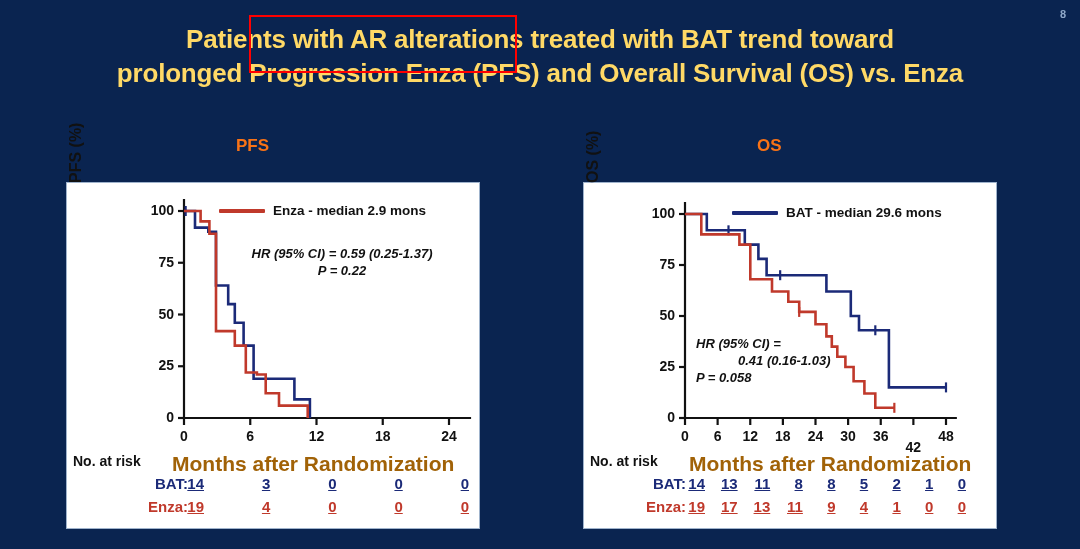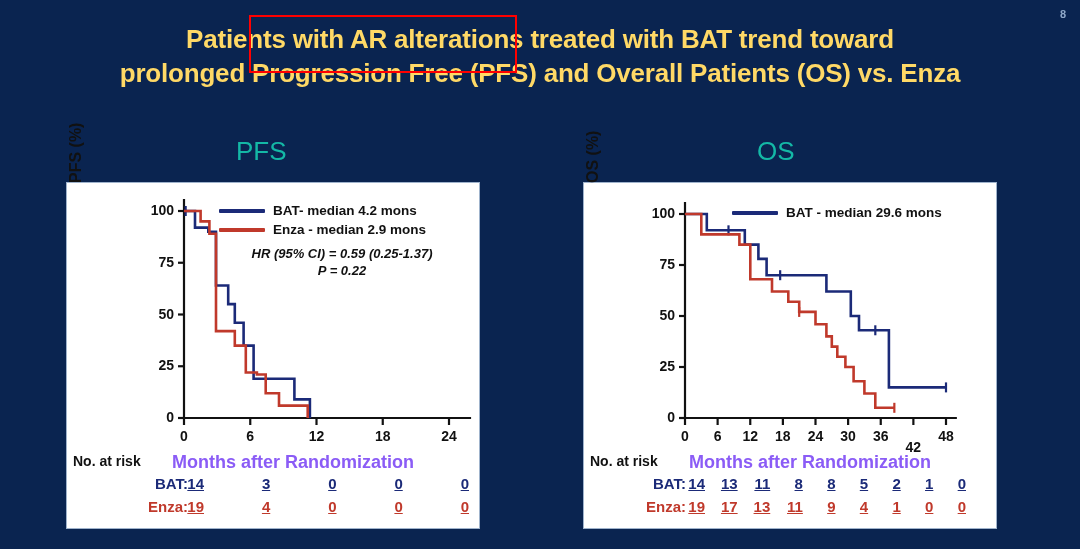--- a/index.html
+++ b/index.html
@@ -20,21 +20,21 @@
     letter-spacing:-0.2px;
   }
   .title-line{display:block;}
   .highlight-box{
     position:absolute;left:249px;top:15px;
     width:268px;height:58px;
     border:2px solid #ff0000;
     box-sizing:border-box;pointer-events:none;
   }
   .panel-heading{
-    position:absolute;color:#14b8a6;font-weight:400;font-size:26px;
+    position:absolute;color:#f97316;font-weight:700;font-size:17px;
   }
   .heading-pfs{left:236px;top:136px;}
   .heading-os{left:757px;top:136px;}
 
   .chart-panel{
     position:absolute;background:#ffffff;
     border:1px solid #9fb3cc;box-sizing:border-box;
   }
   .panel-pfs{left:66px;top:182px;width:414px;height:347px;}
   .panel-os{left:583px;top:182px;width:414px;height:347px;}
@@ -42,21 +42,21 @@
   .plot-svg{position:absolute;left:0;top:0;}
 
   .legend{position:absolute;font-size:13.5px;font-weight:700;color:#111;white-space:nowrap;}
   .legend-row{display:flex;align-items:center;height:19px;}
   .legend-swatch{display:inline-block;width:46px;height:4px;margin-right:8px;border-radius:1px;}
 
   .stats{position:absolute;font-size:13px;font-weight:700;font-style:italic;color:#111;white-space:nowrap;line-height:17px;}
   .stats-center{text-align:center;}
 
   .axis-title{
-    position:absolute;font-size:18px;font-weight:700;color:#8b5cf6;white-space:nowrap;
+    position:absolute;font-size:21px;font-weight:700;color:#a16207;white-space:nowrap;
   }
   .y-axis-title{
     transform:rotate(-90deg);transform-origin:left top;
     font-size:16px;font-weight:700;color:#111;
   }
   .risk-label{
     position:absolute;font-size:14px;font-weight:700;color:#111;white-space:nowrap;
   }
   .risk-row{position:absolute;font-size:15px;font-weight:700;white-space:nowrap;}
   .risk-name{position:absolute;text-align:right;}
@@ -64,21 +64,21 @@
   .tick-label{position:absolute;font-size:14px;font-weight:700;color:#111;text-align:center;}
   .ytick-label{position:absolute;font-size:14px;font-weight:700;color:#111;text-align:right;}
 </style>
 </head>
 <body>
 
 <div class="slide-number">8</div>
 
 <div class="title-block">
   <span class="title-line">Patients with AR alterations treated with BAT trend toward</span>
-  <span class="title-line">prolonged Progression Free (PFS) and Overall Patients (OS) vs. Enza</span>
+  <span class="title-line">prolonged Progression Enza (PFS) and Overall Survival (OS) vs. Enza</span>
 </div>
 <div class="highlight-box"></div>
 
 <div class="panel-heading heading-pfs">PFS</div>
 <div class="panel-heading heading-os">OS</div>
 
 <div class="chart-panel panel-pfs">
   <svg class="plot-svg" id="svg-pfs" width="414" height="347">
       <line x1="117" y1="16" x2="117" y2="235" stroke="#111" stroke-width="2.2"></line>
       <line x1="111" y1="235" x2="404.0833333333333" y2="235" stroke="#111" stroke-width="2.2"></line>
@@ -91,24 +91,20 @@
       <line x1="183.25" y1="235" x2="183.25" y2="242" stroke="#111" stroke-width="2.2"></line>
       <line x1="249.5" y1="235" x2="249.5" y2="242" stroke="#111" stroke-width="2.2"></line>
       <line x1="315.75" y1="235" x2="315.75" y2="242" stroke="#111" stroke-width="2.2"></line>
       <line x1="382" y1="235" x2="382" y2="242" stroke="#111" stroke-width="2.2"></line>
       <polyline points="117.0,28.0 128.0,28.0 128.0,44.6 141.3,44.6 141.3,48.7 149.0,48.7 149.0,102.5 161.2,102.5 161.2,121.1 167.8,121.1 167.8,139.8 176.6,139.8 176.6,162.6 186.6,162.6 186.6,195.7 227.4,195.7 227.4,216.4 242.9,216.4 242.9,235.0" fill="none" stroke="#1b2a78" stroke-width="2.6" stroke-linejoin="miter" stroke-linecap="butt"></polyline>
       <line x1="118.65625" y1="23" x2="118.65625" y2="33" stroke="#1b2a78" stroke-width="2.2"></line>
       <polyline points="117.0,28.0 133.6,28.0 133.6,38.4 142.4,38.4 142.4,50.8 149.0,50.8 149.0,148.1 167.8,148.1 167.8,162.6 178.8,162.6 178.8,189.5 189.9,189.5 189.9,191.5 198.7,191.5 198.7,210.2 212.0,210.2 212.0,222.6 240.7,222.6 240.7,235.0" fill="none" stroke="#c0392b" stroke-width="2.6" stroke-linejoin="miter" stroke-linecap="butt"></polyline>
     </svg>
   <div class="y-axis-title" id="ylab-pfs" style="left:16px;top:215px;">PFS (%)</div>
   <div class="legend" id="legend-pfs" style="left:152px;top:18px;">
-      <div class="legend-row">
-        <span class="legend-swatch" style="background: rgb(27, 42, 120);"></span>
-        <span>BAT- median  4.2 mons</span>
-      </div>
       <div class="legend-row">
         <span class="legend-swatch" style="background: rgb(192, 57, 43);"></span>
         <span>Enza - median 2.9 mons</span>
       </div>
     </div>
   <div class="stats stats-center" id="stats-pfs" style="left:150px;top:62px;width:250px;">
       <div>HR (95% CI) = 0.59 (0.25-1.37)</div>
       <div>P = 0.22</div>
     </div>
   <div class="axis-title" id="xlab-pfs" style="left:105px;top:269px;">Months after Randomization</div>
@@ -166,20 +162,25 @@
       <line x1="215.1875" y1="123.92000000000002" x2="215.1875" y2="133.92000000000002" stroke="#c0392b" stroke-width="2.2"></line>
       <line x1="310.34375" y1="219.8" x2="310.34375" y2="229.8" stroke="#c0392b" stroke-width="2.2"></line>
     </svg>
   <div class="y-axis-title" id="ylab-os" style="left:16px;top:212px;">OS (%)</div>
   <div class="legend" id="legend-os" style="left:148px;top:6px;margin-top:14px;">
       <div class="legend-row">
         <span class="legend-swatch" style="background: rgb(27, 42, 120);"></span>
         <span>BAT - median 29.6 mons</span>
       </div>
     </div>
+  <div class="stats" id="stats-os" style="left:112px;top:152px;width:220px;">
+      <div>HR (95% CI) =</div>
+      <div style="padding-left: 42px;">0.41 (0.16-1.03)</div>
+      <div>P = 0.058</div>
+    </div>
   <div class="axis-title" id="xlab-os" style="left:105px;top:269px;">Months after Randomization</div>
   <div class="risk-label" id="risklabel-os" style="left:6px;top:270px;">No. at risk</div>
   <div id="risk-os">
       <div class="risk-row risk-name" style="left: -18px; top: 292px; width: 120px; color: rgb(27, 42, 120);">BAT:</div>
       <div class="risk-row risk-val" style="left: 81px; top: 292px; width: 40px; color: rgb(27, 42, 120);">14</div>
       <div class="risk-row risk-val" style="left: 113.625px; top: 292px; width: 40px; color: rgb(27, 42, 120);">13</div>
       <div class="risk-row risk-val" style="left: 146.25px; top: 292px; width: 40px; color: rgb(27, 42, 120);">11</div>
       <div class="risk-row risk-val" style="left: 178.875px; top: 292px; width: 40px; color: rgb(27, 42, 120);">8</div>
       <div class="risk-row risk-val" style="left: 211.5px; top: 292px; width: 40px; color: rgb(27, 42, 120);">8</div>
       <div class="risk-row risk-val" style="left: 244.125px; top: 292px; width: 40px; color: rgb(27, 42, 120);">5</div>

